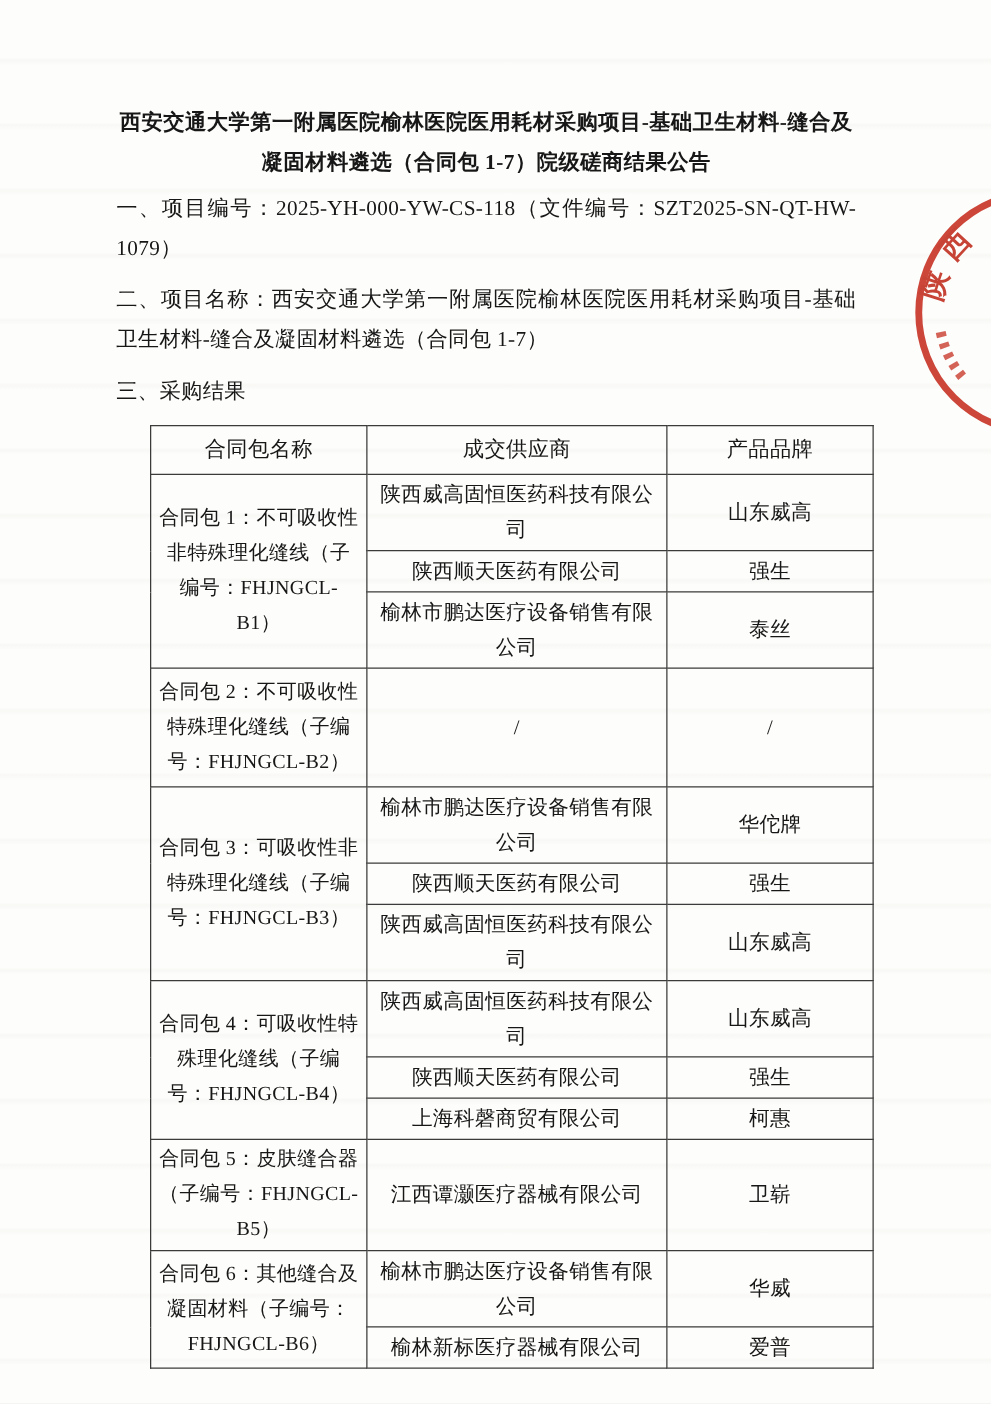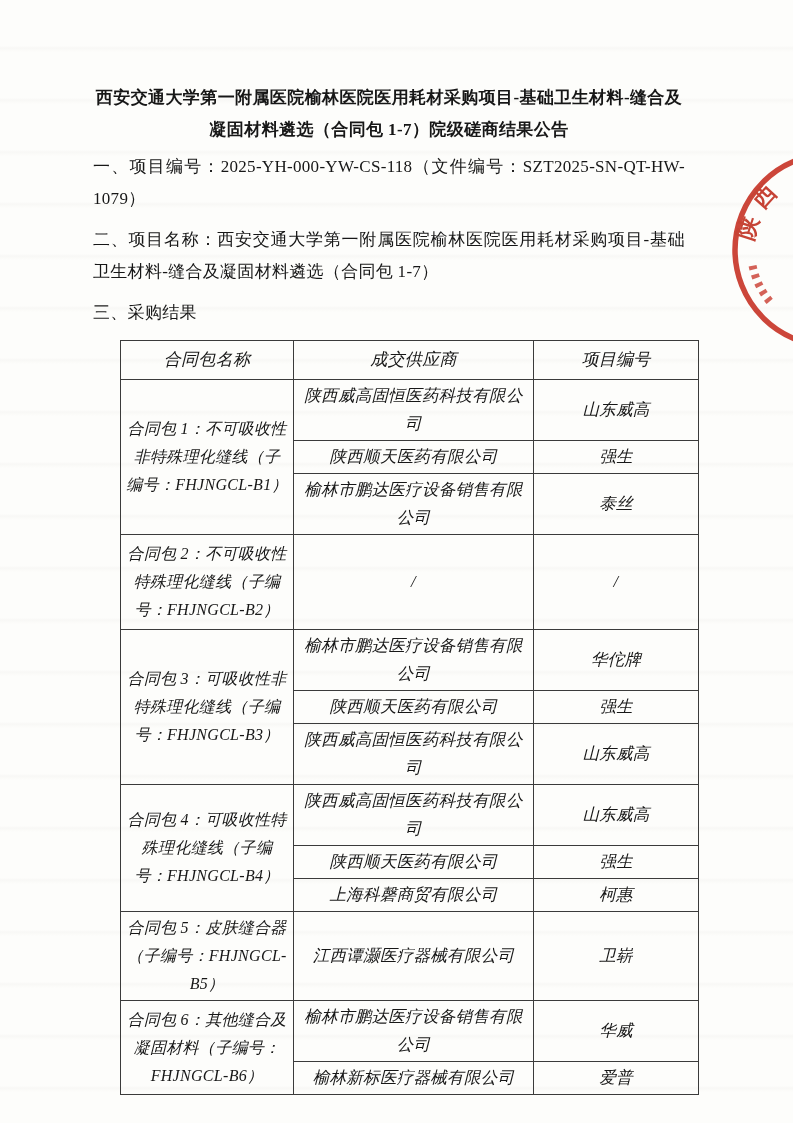--- a/index.html
+++ b/index.html
@@ -41,21 +41,20 @@
     letter-spacing:0.3px;
     text-align:justify;
   }
 
   table.results {
     border-collapse:collapse;
     table-layout:fixed;
     width:578px;
     margin:11px 0 0 27px;
     font-size:16.5px;
-    font-style:italic;
   }
   .results th, .results td {
     border:1.6px solid #3b3b3b;
     text-align:center;
     vertical-align:middle;
     padding:2px 5px;
     line-height:28px;
     font-weight:normal;
     letter-spacing:0.3px;
   }
@@ -103,21 +102,21 @@
     <table class="results">
       <colgroup>
         <col style="width:173px">
         <col style="width:240px">
         <col style="width:165px">
       </colgroup>
       <thead>
         <tr>
           <th>合同包名称</th>
           <th>成交供应商</th>
-          <th>项目编号</th>
+          <th>产品品牌</th>
         </tr>
       </thead>
       <tbody>
 
         <tr>
           <td class="pkg" rowspan="3">合同包 1：不可吸收性非特殊理化缝线（子编号：FHJNGCL-B1）</td>
           <td>陕西威高固恒医药科技有限公司</td>
           <td>山东威高</td>
         </tr>
         <tr>

